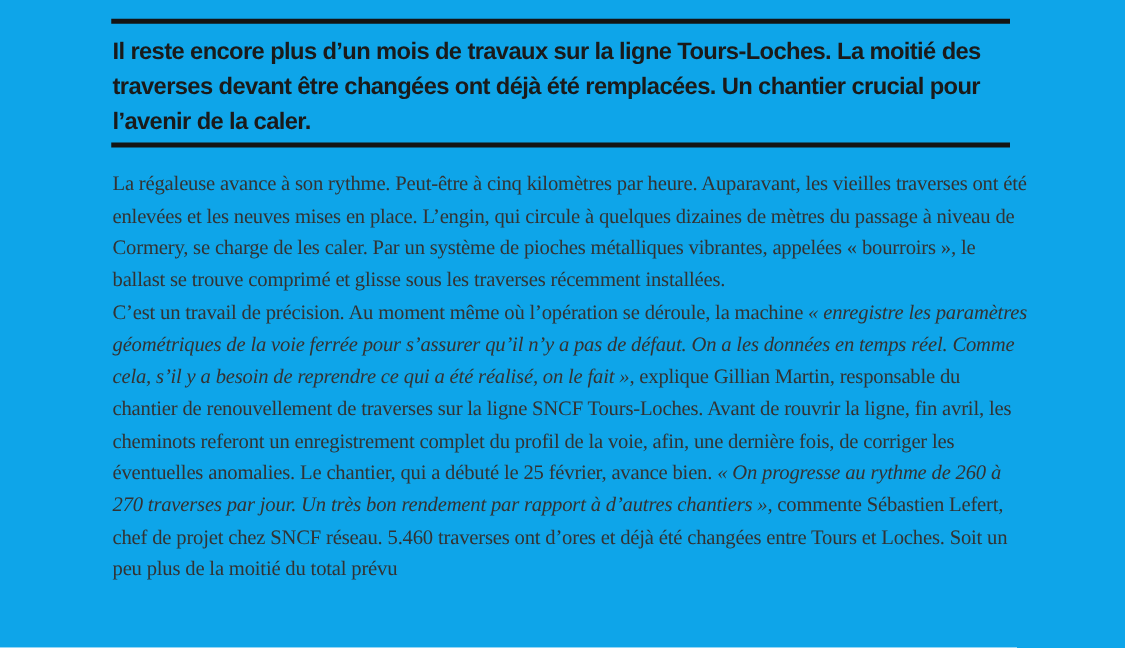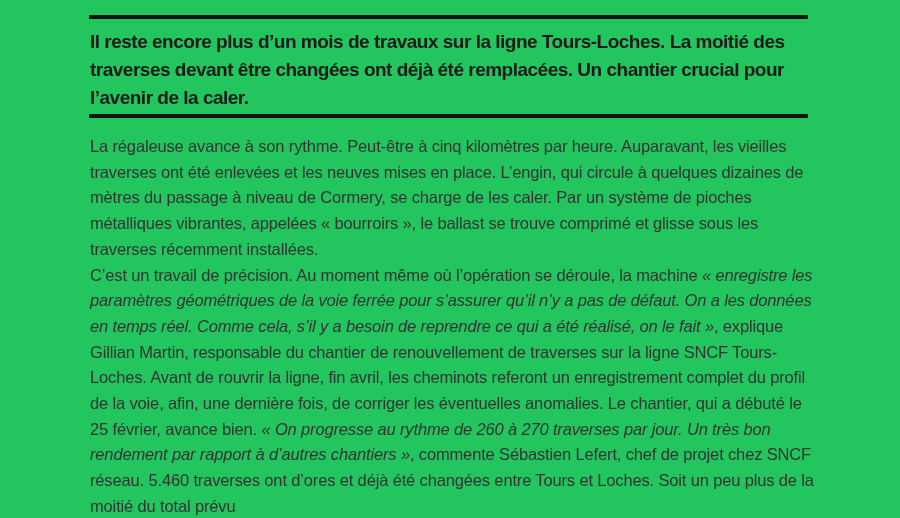--- a/index.html
+++ b/index.html
@@ -4,21 +4,21 @@
 <style>
   html, body {
     margin: 0;
     padding: 0;
     background: #fdfdfd;
   }
   .page {
     position: relative;
     width: 900px;
     height: 518px;
-    background: #22c55e;
+    background: #0ea5e9;
     overflow: hidden;
     font-family: "Liberation Sans", sans-serif;
   }
   .rule {
     position: absolute;
     left: 89px;
     width: 719px;
     height: 4px;
     background: #141414;
   }
@@ -39,21 +39,21 @@
   .body-text {
     position: absolute;
     left: 90px;
     top: 134px;
     width: 733px;
     font-size: 16.5px;
     line-height: 25.7px;
     letter-spacing: -0.15px;
     color: #333333;
   }
-  .body-text p { margin: 0; }
+  .body-text p { margin: 0; font-family: Liberation Serif, serif; }
   .body-text em { font-style: italic; }
 </style>
 </head>
 <body>
 
 <div class="page">
   <div class="rule rule-top"></div>
   <div class="lede">
       <div class="lede-line">Il reste encore plus d’un mois de travaux sur la ligne Tours-Loches. La moitié des</div>
       <div class="lede-line">traverses devant être changées ont déjà été remplacées. Un chantier crucial pour</div>

